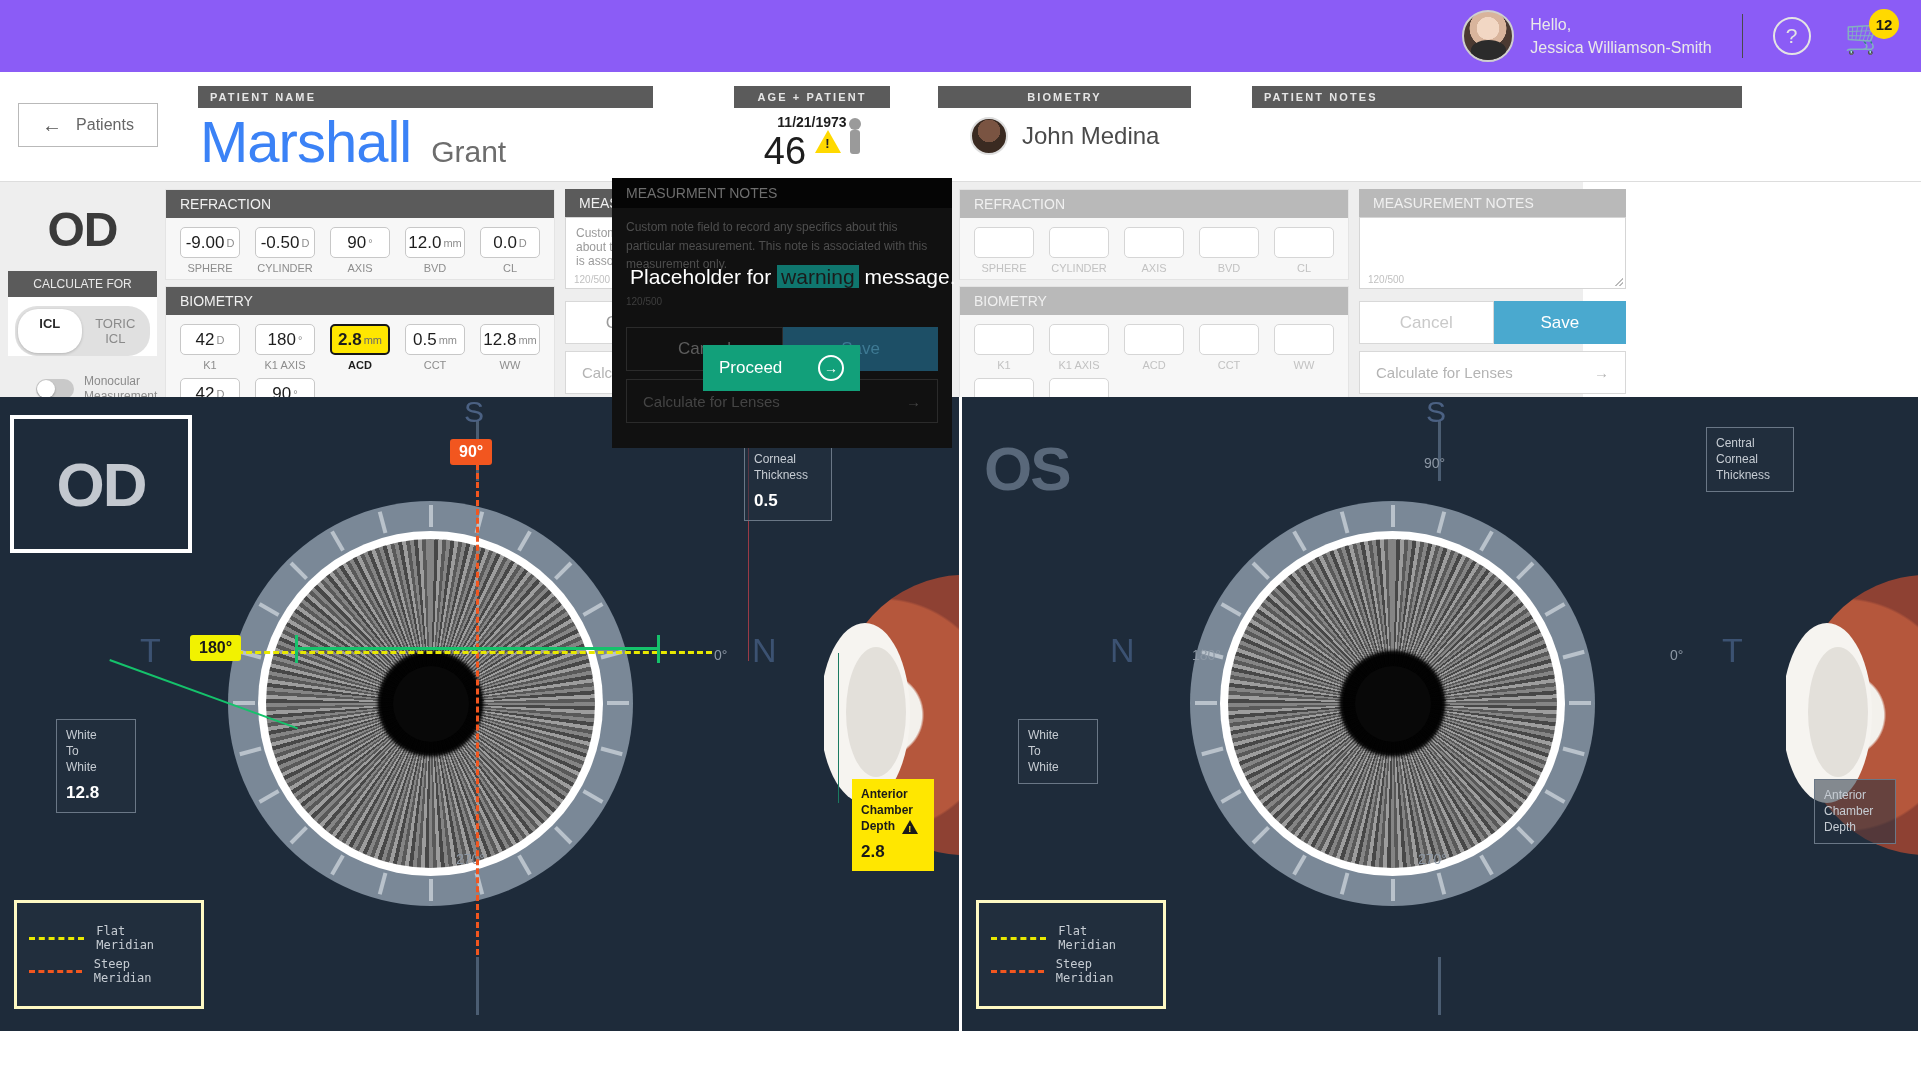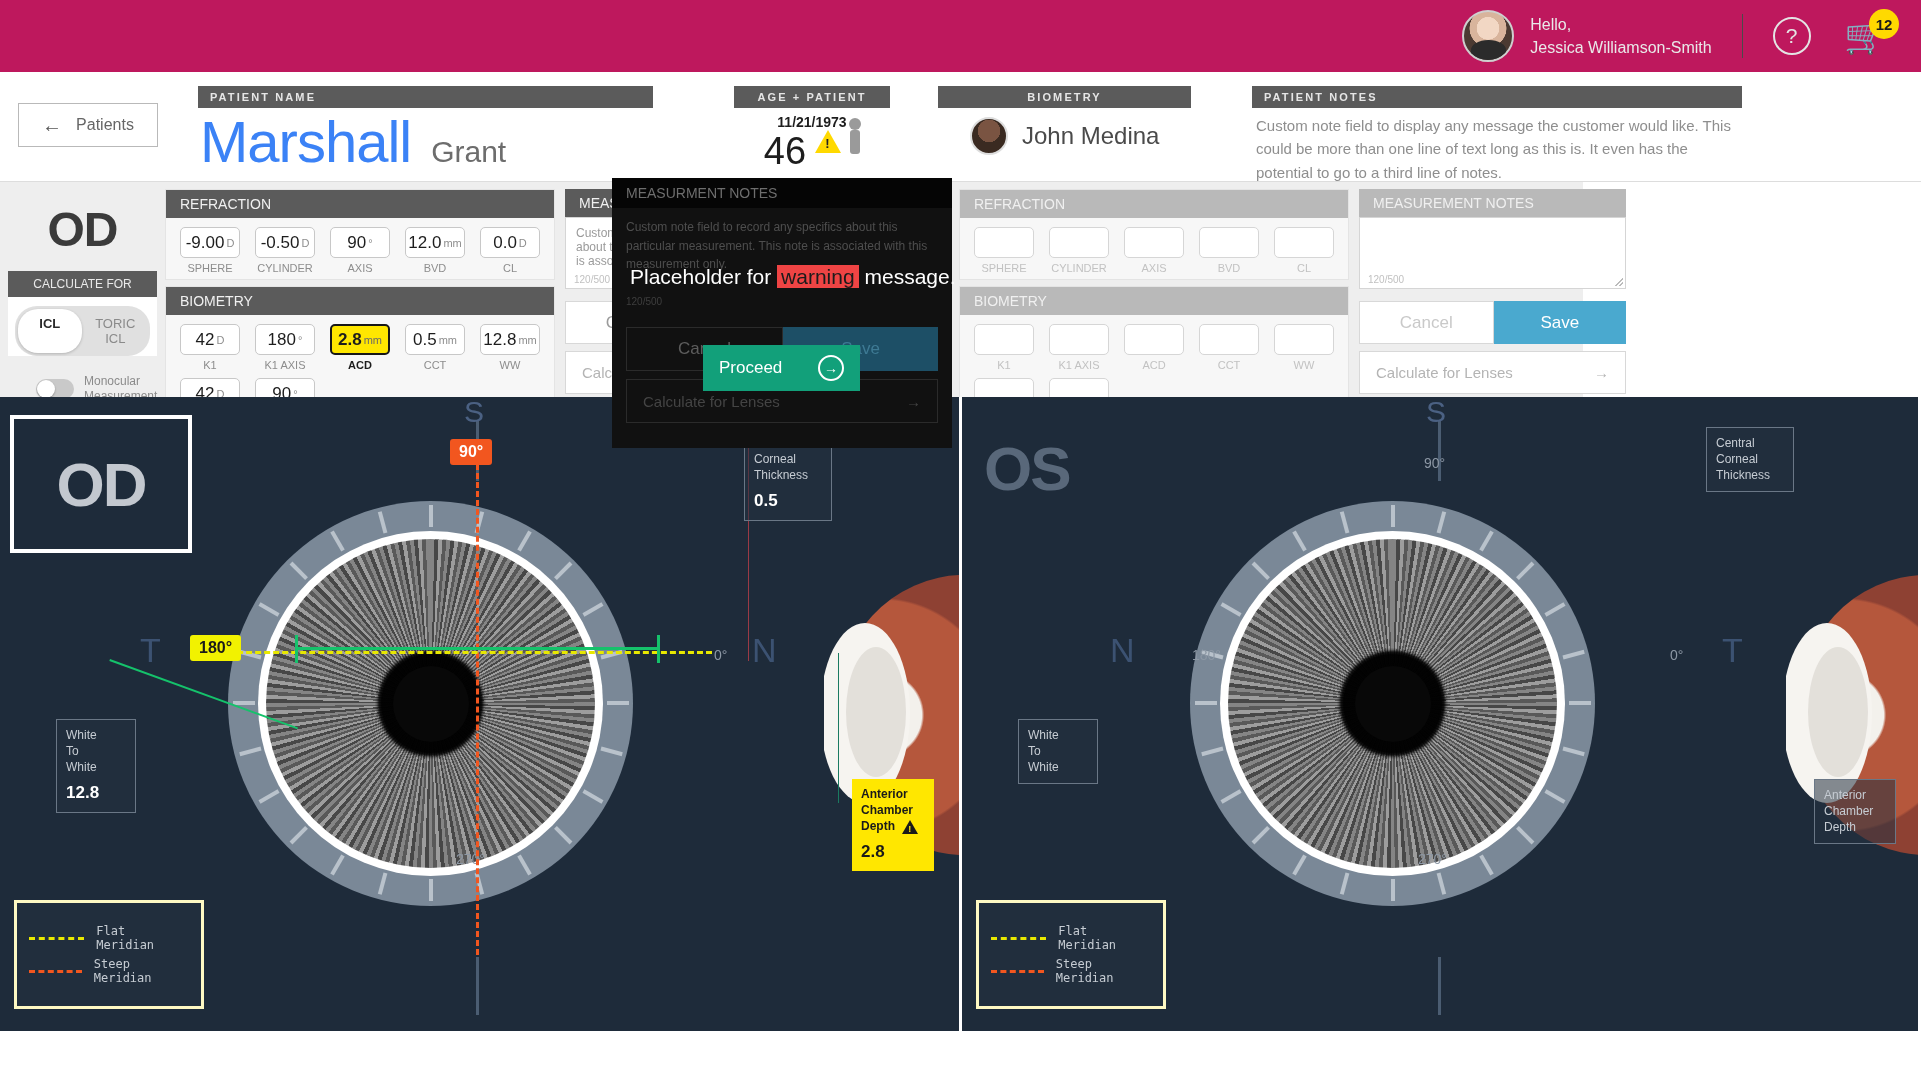--- a/index.html
+++ b/index.html
@@ -5,21 +5,21 @@
   * { box-sizing: border-box; margin:0; padding:0; }
   body {
     width:1921px; height:1078px; overflow:hidden;
     font-family:"Liberation Sans", sans-serif;
     background:#ffffff; color:#333;
   }
   .app { position:relative; width:1921px; height:1078px; }
 
   
   .topbar {
-    height:72px; background:#be185d; display:flex; align-items:center;
+    height:72px; background:#8b5cf6; display:flex; align-items:center;
     justify-content:flex-end; padding-right:34px; position:relative;
   }
   .user-block { display:flex; align-items:center; gap:16px; }
   .avatar {
     width:52px; height:52px; border-radius:50%;
     background:radial-gradient(circle at 50% 34%, #f2d7c4 0 28%, #d8b49c 29% 46%, #4b3a32 47% 100%);
     border:2px solid #cfcfcf; overflow:hidden; position:relative; flex:none;
   }
   .avatar::after{
     content:""; position:absolute; left:14%; right:14%; bottom:0; height:42%;
@@ -155,21 +155,21 @@
   .m-cancel { flex:1; height:44px; border:1px solid #2b2b2b; color:#5d5d5d; font-size:17px;
      display:flex; align-items:center; justify-content:center; cursor:pointer; }
   .m-save { flex:1; height:44px; background:#1d4f66; color:#3e7a94; font-size:17px;
      display:flex; align-items:center; justify-content:center; cursor:pointer; }
   .m-calc { margin:8px 14px 0; height:44px; border:1px solid #2b2b2b; color:#444; font-size:15px;
      display:flex; align-items:center; justify-content:space-between; padding:0 16px; cursor:pointer; }
   .warn-line {
     position:absolute; left:630px; top:265px; z-index:60; font-size:21px; color:#fff;
     white-space:nowrap;
   }
-  .warn-hl { background:#ef4444; color:#1b1b1b; padding:0 4px; }
+  .warn-hl { background:#0f766e; color:#1b1b1b; padding:0 4px; }
   .proceed-btn {
     position:absolute; left:703px; top:345px; z-index:60; width:157px; height:46px;
     background:#12a07a; color:#fff; font-size:17px; display:flex; align-items:center;
     justify-content:space-between; padding:0 16px; cursor:pointer;
   }
   .proceed-circ { width:26px; height:26px; border:2px solid #fff; border-radius:50%;
     display:flex; align-items:center; justify-content:center; font-size:14px; }
 
   
   .diagrams { display:flex; height:auto; }
@@ -295,21 +295,20 @@
     <div class="hdr-col" style="left:938px; top:14px; width:253px;">
       <div class="hdr-tag" style="text-align:center;">BIOMETRY</div>
       <div class="surgeon-row" style="margin-top:9px; padding-left:32px;">
         <span class="surgeon-av"></span>
         <span class="surgeon-name">John Medina</span>
       </div>
     </div>
 
     <div class="hdr-col" style="left:1252px; top:14px; width:490px;">
       <div class="hdr-tag">PATIENT NOTES</div>
-      <div class="notes-text" style="max-width:486px;">Custom note field to display any message the customer would like. This could be more than one line of text long as this is. It even has the potential to go to a third line of notes.</div>
     </div>
   </div>
 
   <div class="eye-row">
 
     <div class="eye-panel panel-od">
       <div class="side-col">
         <div class="eye-badge badge-od">OD</div>
         <div class="calc-box">
           <div class="calc-title">CALCULATE FOR</div>

